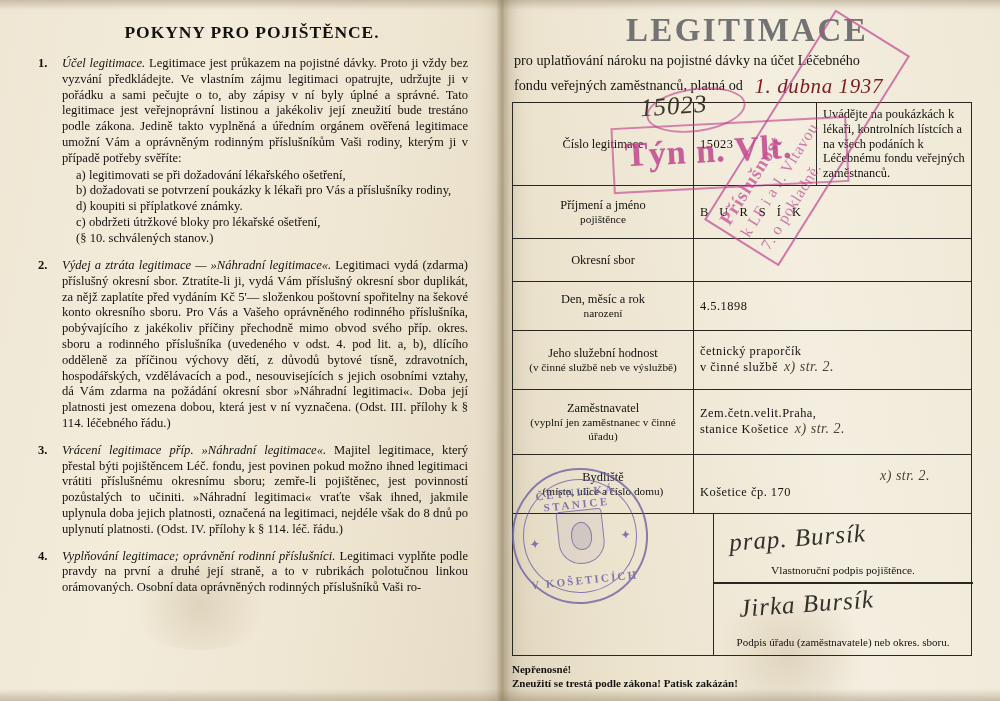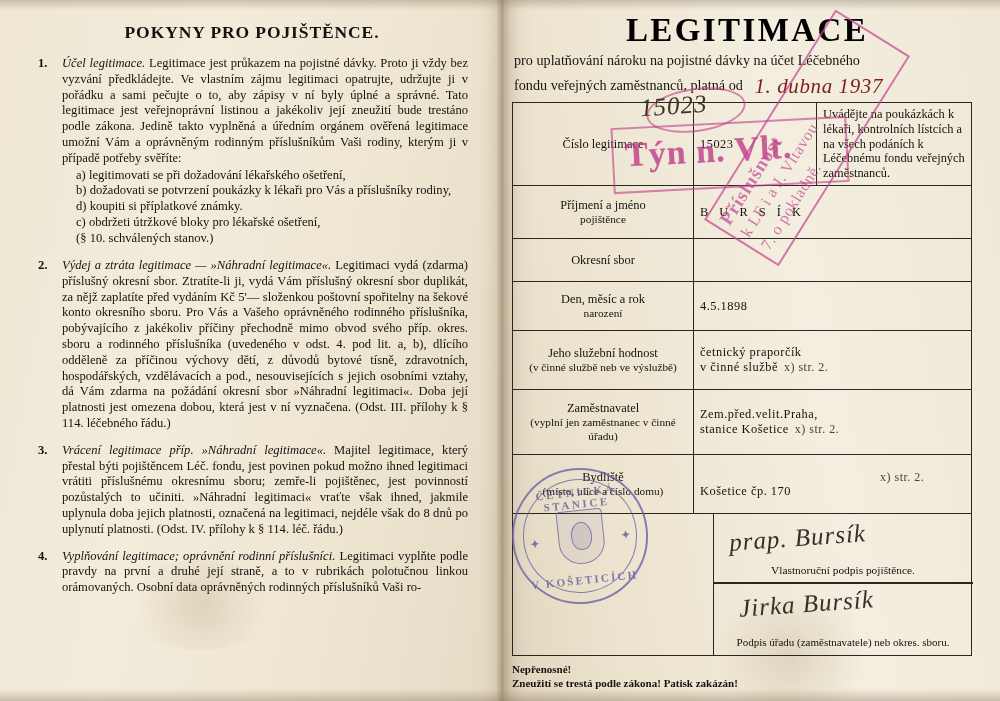--- a/index.html
+++ b/index.html
@@ -108,21 +108,21 @@
   .right-inner {
     position: absolute;
     left: 512px; top: 8px;
     width: 470px; height: 685px;
   }
   .leg-title {
     text-align: center;
     font-size: 33px;
     font-weight: bold;
     letter-spacing: 2.4px;
-    color: #000000;
+    color: #737373;
     margin: 4px 0 2px 0;
     font-family: "Liberation Serif", serif;
   }
   .leg-sub {
     font-size: 14.2px;
     line-height: 1.33;
     color: #16140f;
     margin: 0 0 2px 2px;
     font-family: "Liberation Serif", serif;
   }
@@ -167,21 +167,22 @@
   td.value .spaced { letter-spacing: 4px; }
   td.value .line2 { display:block; }
   .tiny-note {
     font-size: 10.4px;
     line-height: 1.16;
     font-family: "Liberation Serif", serif;
     color: #14120f;
   }
   .sidemark {
     font-family: "Liberation Serif", serif;
-    font-size: 12px;
+    font-style: italic;
+    font-size: 14px;
     color: #4a4334;
     margin-left: 6px;
   }
 
   
   .sig-block {
     position: relative;
     width: 460px;
     border: 1.4px solid #2a2620;
     border-top: none;
@@ -456,21 +457,21 @@
             <span>v činné službě</span><span class="sidemark">x) str. 2.</span>
           </span>
         </td>
       </tr>
       <tr>
         <td class="label">
           <span>Zaměstnavatel</span>
           <span class="sm">(vyplní jen zaměstnanec v činné úřadu)</span>
         </td>
         <td class="value" colspan="2" style="height:56px;">
-          <span class="line2">Zem.před.velit.Praha,</span>
+          <span class="line2">Zem.četn.velit.Praha,</span>
           <span class="line2">
             <span>stanice Košetice</span><span class="sidemark">x) str. 2.</span>
           </span>
         </td>
       </tr>
       <tr>
         <td class="label">
           <span>Bydliště</span>
           <span class="sm">(místo, ulice a číslo domu)</span>
         </td>

